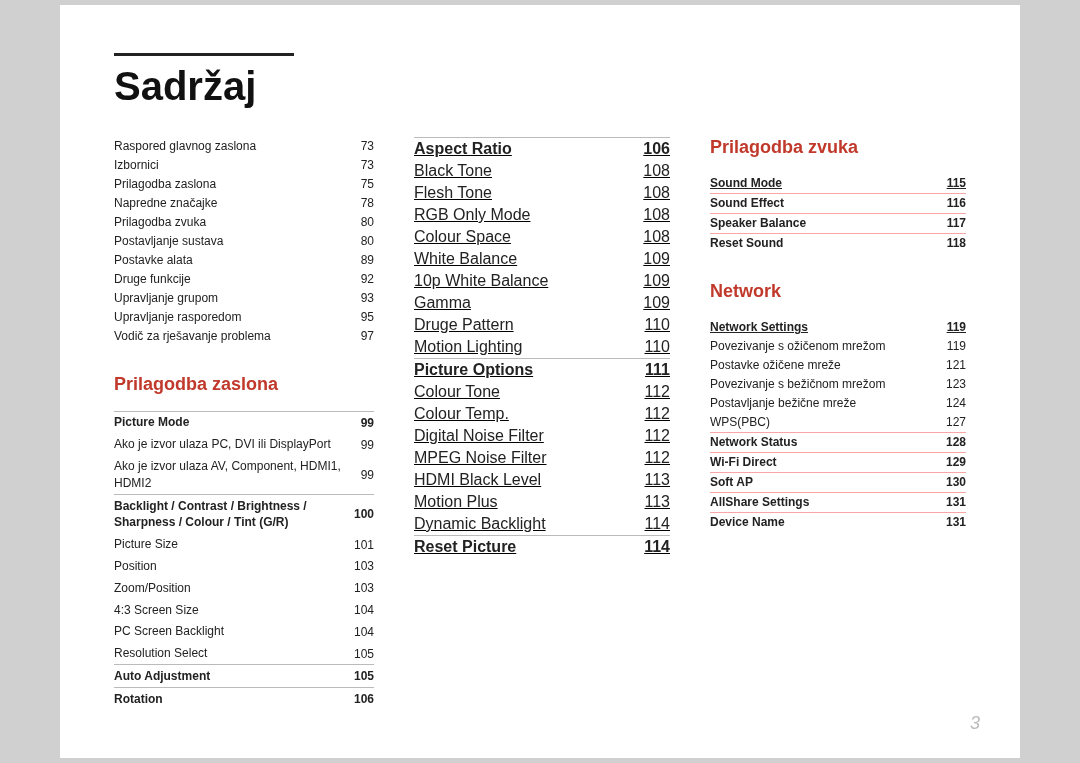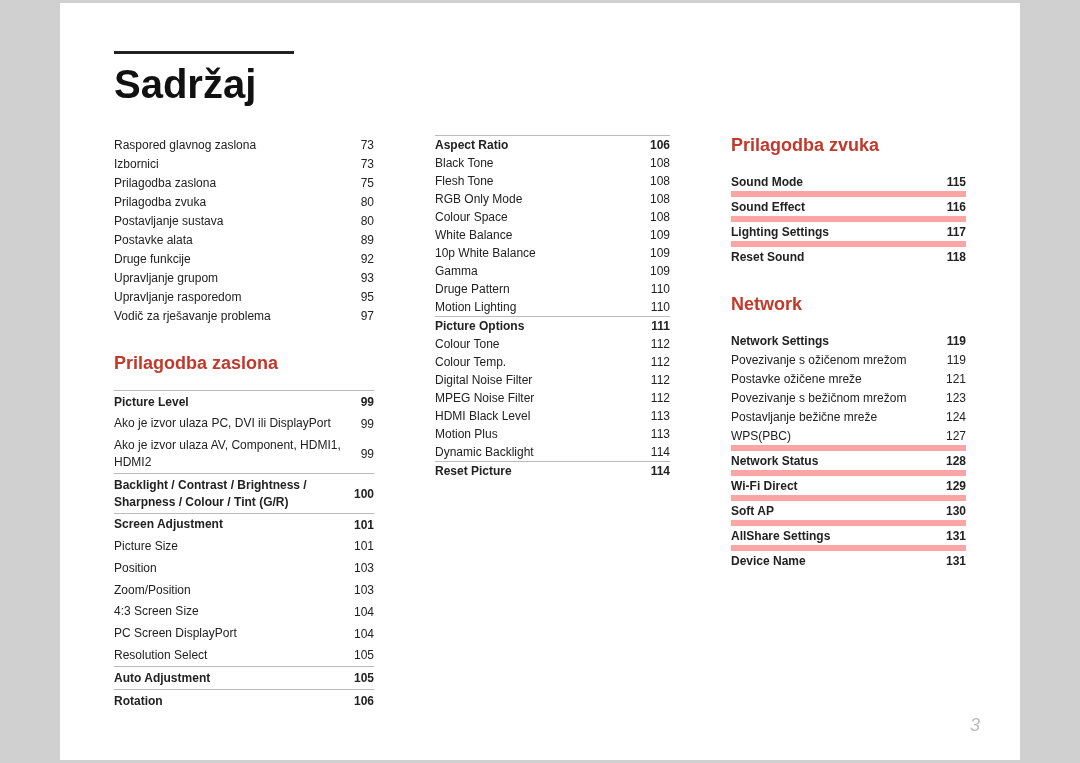--- a/index.html
+++ b/index.html
@@ -25,21 +25,21 @@
     }
     .page-title {
       font-size: 40px;
       font-weight: bold;
       color: #111;
       margin-bottom: 28px;
     }
     .content-grid {
       display: grid;
       grid-template-columns: 260px 1fr 1fr;
-      gap: 0 61px;
+      gap: 0 40px;
       align-items: start;
     }
     
     .col-left {}
     
     .col-mid {}
     
     .col-right {}
 
     
@@ -79,21 +79,22 @@
     }
     .toc-sep {
       border-top: 1px solid #bbb;
     }
     .toc-sep td {
       padding-top: 6px;
     }
     .mid-toc-table {
       width: 100%;
       border-collapse: collapse;
-      font-size: 12px;
+      font-size: 16px;
+      text-decoration: underline;
     }
     .mid-toc-table tr td {
       padding: 2px 0;
       color: #222;
     }
     .mid-toc-table tr td:last-child {
       text-align: right;
       white-space: nowrap;
     }
     .mid-bold td {
@@ -113,26 +114,27 @@
     .right-toc-table tr td {
       padding: 2.5px 0;
       color: #222;
     }
     .right-toc-table tr td:last-child {
       text-align: right;
       white-space: nowrap;
     }
     .right-bold td {
       font-weight: bold;
-      border-top: 6px solid #fca5a5;
+      border-top: 1px solid #fca5a5;
       padding-top: 6px;
     }
     .right-bold-first td {
       font-weight: bold;
       padding-top: 0;
+      text-decoration: underline;
     }
 
     .page-number {
       position: absolute;
       bottom: 24px;
       right: 40px;
       font-size: 18px;
       color: #bbb;
       font-style: italic;
     }
@@ -159,20 +161,24 @@
             </tr>
             <tr>
               <td>Izbornici</td>
               <td>73</td>
             </tr>
             <tr>
               <td>Prilagodba zaslona</td>
               <td>75</td>
             </tr>
             <tr>
+              <td>Napredne značajke</td>
+              <td>78</td>
+            </tr>
+            <tr>
               <td>Prilagodba zvuka</td>
               <td>80</td>
             </tr>
             <tr>
               <td>Postavljanje sustava</td>
               <td>80</td>
             </tr>
             <tr>
               <td>Postavke alata</td>
               <td>89</td>
@@ -193,57 +199,53 @@
               <td>Vodič za rješavanje problema</td>
               <td>97</td>
             </tr>
           </tbody>
       </table>
 
       <div class="section-heading">Prilagodba zaslona</div>
       <table class="toc-table">
         <tbody id="section1-items">
             <tr class="toc-bold toc-sep">
-              <td class="multi-line-label">Picture Level</td>
+              <td class="multi-line-label">Picture Mode</td>
               <td>99</td>
             </tr>
             <tr>
               <td class="multi-line-label">Ako je izvor ulaza PC, DVI ili DisplayPort</td>
               <td>99</td>
             </tr>
             <tr>
               <td class="multi-line-label">Ako je izvor ulaza AV, Component, HDMI1, HDMI2</td>
               <td>99</td>
             </tr>
             <tr class="toc-bold toc-sep">
               <td class="multi-line-label">Backlight / Contrast / Brightness / Sharpness / Colour / Tint (G/R)</td>
               <td>100</td>
             </tr>
-            <tr class="toc-bold toc-sep">
-              <td class="multi-line-label">Screen Adjustment</td>
-              <td>101</td>
-            </tr>
             <tr>
               <td class="multi-line-label">Picture Size</td>
               <td>101</td>
             </tr>
             <tr>
               <td class="multi-line-label">Position</td>
               <td>103</td>
             </tr>
             <tr>
               <td class="multi-line-label">Zoom/Position</td>
               <td>103</td>
             </tr>
             <tr>
               <td class="multi-line-label">4:3 Screen Size</td>
               <td>104</td>
             </tr>
             <tr>
-              <td class="multi-line-label">PC Screen DisplayPort</td>
+              <td class="multi-line-label">PC Screen Backlight</td>
               <td>104</td>
             </tr>
             <tr>
               <td class="multi-line-label">Resolution Select</td>
               <td>105</td>
             </tr>
             <tr class="toc-bold toc-sep">
               <td class="multi-line-label">Auto Adjustment</td>
               <td>105</td>
             </tr>
@@ -344,21 +346,21 @@
         <tbody id="right-section1-items">
             <tr class="right-bold-first">
               <td>Sound Mode</td>
               <td>115</td>
             </tr>
             <tr class="right-bold">
               <td>Sound Effect</td>
               <td>116</td>
             </tr>
             <tr class="right-bold">
-              <td>Lighting Settings</td>
+              <td>Speaker Balance</td>
               <td>117</td>
             </tr>
             <tr class="right-bold">
               <td>Reset Sound</td>
               <td>118</td>
             </tr>
           </tbody>
       </table>
 
       <div class="section-heading">Network</div>

